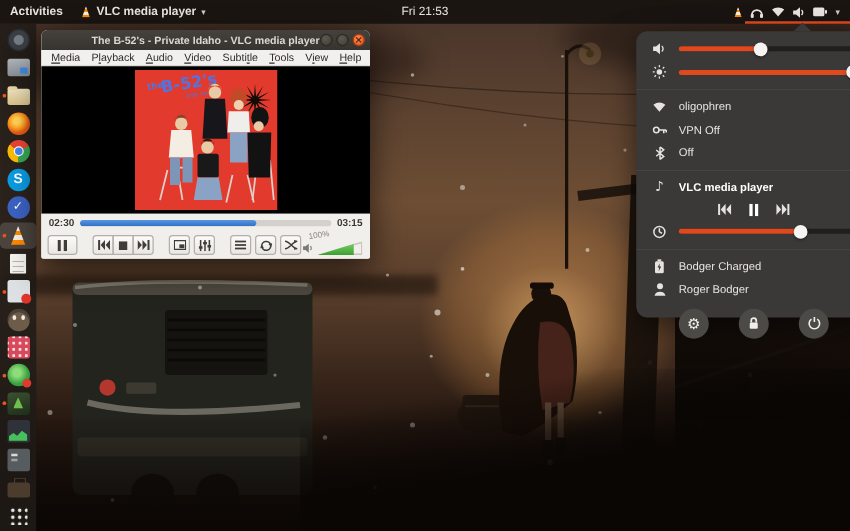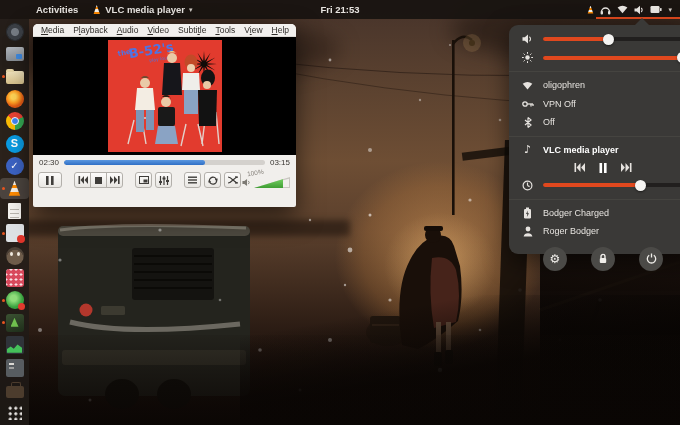--- a/index.html
+++ b/index.html
@@ -23,25 +23,25 @@
     background:linear-gradient(180deg,rgba(20,12,8,.1),rgba(10,6,4,.9));}
   .fgmass{position:absolute;right:0;bottom:0;width:440px;height:130px;
     background:linear-gradient(170deg,transparent 20%,rgba(8,5,3,.92) 55%);}
   .rstruct{position:absolute;right:0;top:230px;width:140px;height:195px;
     background:linear-gradient(200deg,rgba(12,7,5,.8),rgba(6,4,3,.95));}
   .beam{position:absolute;left:500px;top:140px;width:26px;height:285px;background:rgba(18,12,8,.88);transform:skewX(-2deg);}
   .beamcross{position:absolute;left:462px;top:148px;width:78px;height:8px;background:rgba(18,12,8,.8);transform:rotate(-7deg);}
 
   
   .topbar{position:absolute;left:0;top:0;width:680px;height:19px;background:rgba(24,19,16,.93);
-    color:#e7e4e0;font-size:9.5px;display:flex;align-items:center;z-index:30;padding-left:28px;}
+    color:#e7e4e0;font-size:9.5px;display:flex;align-items:center;z-index:30;}
   .tb-left{display:flex;align-items:center;gap:14px;padding-left:8px;}
   .tb-activities{font-weight:bold;}
   .tb-appmenu{display:flex;align-items:center;gap:4px;font-weight:bold;}
-  .tb-clock{position:absolute;left:50%;transform:translateX(-50%);font-weight:bold;}
+  .tb-clock{position:absolute;left:50%;transform:translateX(-50%);font-weight:normal;}
   .tb-right{position:absolute;right:4px;top:0;height:19px;display:flex;align-items:center;gap:6px;padding:0 4px;}
   .tb-underline{position:absolute;right:0;top:16.5px;width:84px;height:2px;background:#e0491e;z-index:29;}
   .caret{font-size:7px;color:#cfcac4;}
   .cone{width:9px;height:9px;clip-path:polygon(50% 0,85% 100%,15% 100%);
     background:linear-gradient(#f6f1e7 0 25%,#ff8a00 25% 48%,#f6f1e7 48% 74%,#ff8a00 74%);}
   .tbsvg{display:block}
 
   
   .dock{position:absolute;left:0;top:19px;bottom:0;width:29px;background:rgba(32,27,24,.85);
     display:flex;flex-direction:column;justify-content:space-between;padding:2px 0;z-index:25;}
@@ -91,21 +91,21 @@
   .vlc-title{position:absolute;left:0;right:0;text-align:center;}
   .winbtns{position:absolute;right:4px;top:3px;display:flex;gap:3px;z-index:2;}
   .winbtn{width:10px;height:10px;border-radius:50%;background:radial-gradient(circle at 40% 35%,#5d594f,#403d37);border:1px solid #2c2a25;}
   .winbtn.close{background:radial-gradient(circle at 40% 35%,#ff8b4d,#e1541e);border-color:#a63c12;position:relative;}
   .winbtn.close::after{content:'\00d7';position:absolute;left:0;top:-1.5px;width:8px;text-align:center;color:#5d2409;font:bold 8px/10px "DejaVu Sans",sans-serif;}
   .vlc-menubar{height:13px;background:#f2f0ee;display:flex;align-items:center;gap:9px;padding-left:8px;
     font-size:8.5px;color:#2f2c29;border-bottom:1px solid #dcd9d5;}
   .menu-item .u{text-decoration:underline;}
   .vlc-video{height:118px;background:#000;display:flex;align-items:center;justify-content:center;}
   .vlc-timerow{height:14px;display:flex;align-items:center;gap:5px;padding:0 6px;background:#f1efec;}
-  .vlc-time{font-size:8px;font-weight:normal;color:#3a3733;}
+  .vlc-time{font-size:8px;font-weight:bold;color:#3a3733;}
   .vlc-progress{flex:1;height:5px;border-radius:2.5px;background:#d4d1cd;position:relative;overflow:hidden;}
   .vlc-progress-fill{position:absolute;left:0;top:0;bottom:0;background:linear-gradient(#5a97e0,#2f6fc6);border-radius:2.5px;}
   .vlc-btnrow{height:22px;display:flex;align-items:center;padding:0 5px;gap:3px;background:#f1efec;position:relative;}
   .vbtn{height:16px;border:1px solid #b3b0ab;border-radius:3px;background:linear-gradient(#fcfbfa,#e9e7e3);
     display:flex;align-items:center;justify-content:center;flex:none;}
   .vbtn svg{display:block;}
   .w24{width:24px;}.w17{width:17px;}
   .grp{display:flex;gap:0;}
   .grp .vbtn{border-radius:0;margin-left:-1px;}
   .grp .vbtn:first-child{border-radius:3px 0 0 3px;margin-left:0;}
@@ -325,20 +325,28 @@
       </div>
       <div class="dock-item">
         <div class="dicon i-briefcase-app"></div>
       </div>
       <div class="dock-item">
         <div class="dicon i-show-applications"></div>
       </div>
     </div>
 
   <div class="vlc">
+    <div class="vlc-titlebar">
+      <span class="vlc-title">The B-52's - Private Idaho - VLC media player</span>
+      <span class="winbtns">
+        <span class="winbtn"></span>
+        <span class="winbtn"></span>
+        <span class="winbtn close"></span>
+      </span>
+    </div>
     <div class="vlc-menubar">
         <span class="menu-item"><span class="u">M</span>edia</span>
         <span class="menu-item">P<span class="u">l</span>ayback</span>
         <span class="menu-item"><span class="u">A</span>udio</span>
         <span class="menu-item"><span class="u">V</span>ideo</span>
         <span class="menu-item">Subti<span class="u">t</span>le</span>
         <span class="menu-item"><span class="u">T</span>ools</span>
         <span class="menu-item">V<span class="u">i</span>ew</span>
         <span class="menu-item"><span class="u">H</span>elp</span>
       </div>

